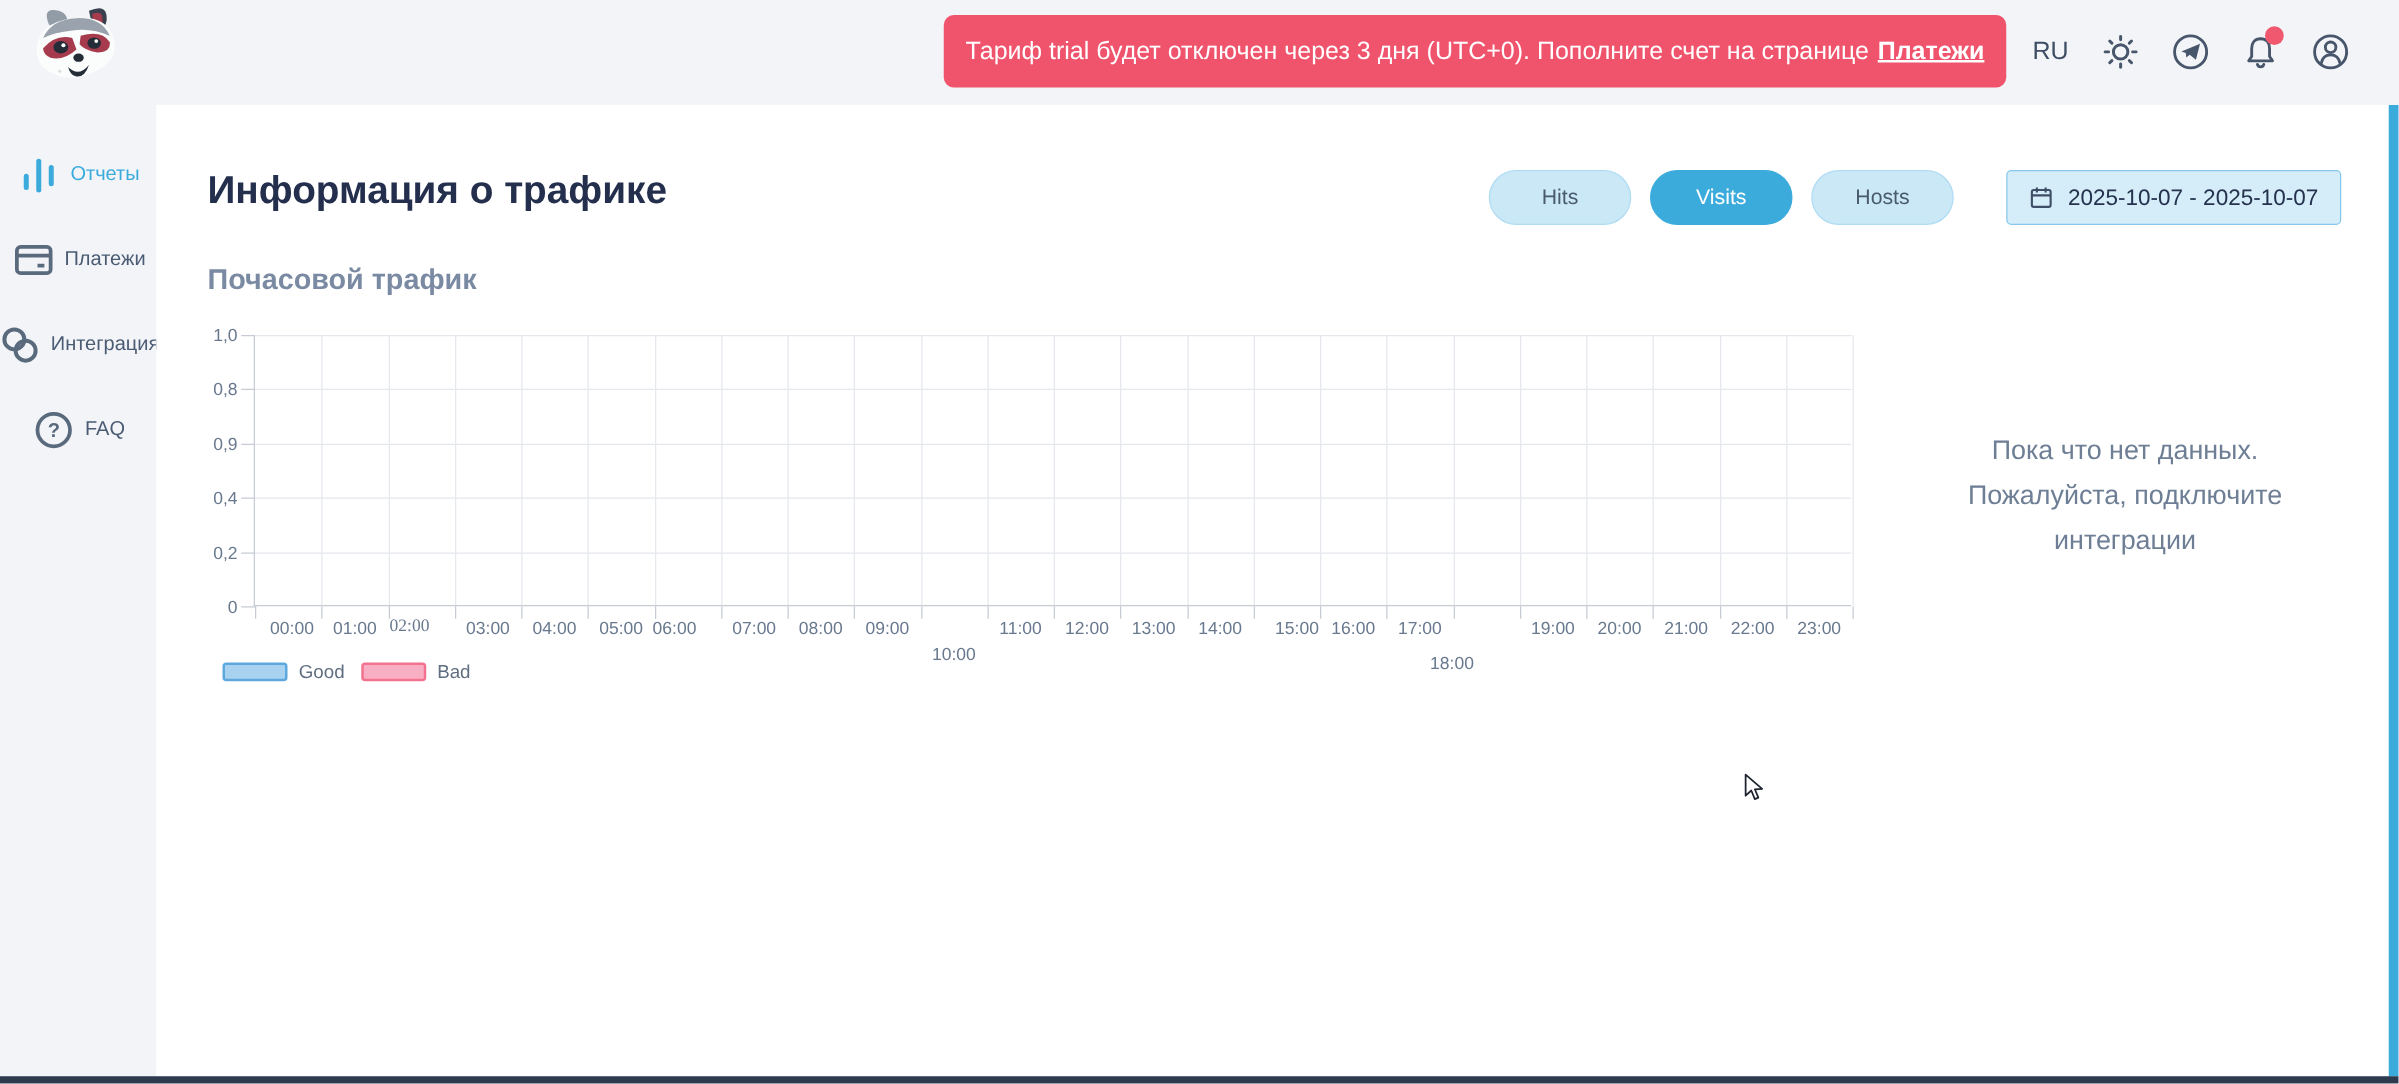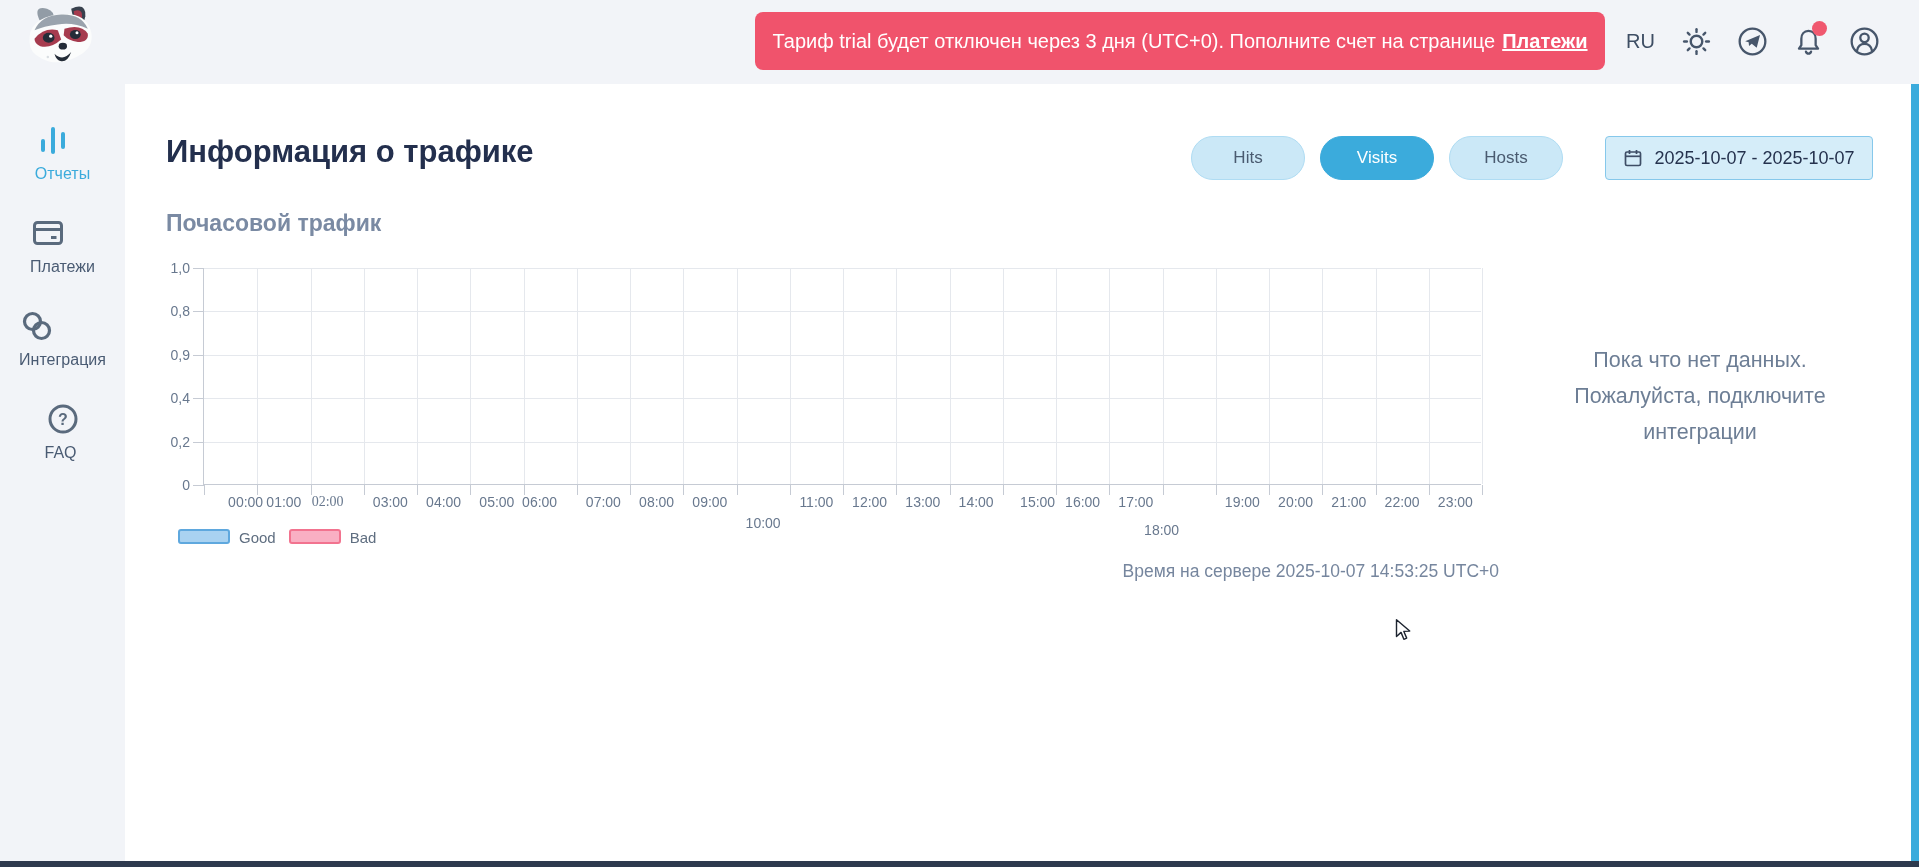--- a/index.html
+++ b/index.html
@@ -18,21 +18,21 @@
   .lang { font-size:20px; color:#3E4E64; cursor:pointer; padding:2px; }
   .tbtn { width:33px; height:33px; color:#47566B; cursor:pointer; position:relative;
           background:none; border:none; display:flex; align-items:center; justify-content:center; }
   .tbtn svg { width:33px; height:33px; }
   .badge { position:absolute; right:-2px; top:-4px; width:15px; height:15px; border-radius:50%;
            background:var(--notification-badge,#F0586F); }
 
   
   .sidebar { position:absolute; left:0; top:84px; width:125px; height:777px;
              display:flex; flex-direction:column; align-items:center; padding-top:38px; gap:32px; }
-  .side-item { display:flex; flex-direction:column; align-items:flex-start; gap:7px;
+  .side-item { display:flex; flex-direction:row; align-items:center; gap:7px;
                color:#4A5B73; cursor:pointer; }
   .side-item .side-icon { width:36px; height:36px; color:#5A6A7D; display:block; }
   .side-item .side-icon svg { width:36px; height:36px; display:block; }
   .side-item .side-label { font-size:16px; }
   .side-item.active, .side-item.active .side-icon { color:var(--accent,#3BABDC); }
 
   
   .panel { position:absolute; left:125px; top:84px; width:1786px; height:777px; background:#fff; }
   .page-title { position:absolute; left:41px; top:50px; font-size:31px; font-weight:bold; color:#232F4D; }
   .tabs { position:absolute; left:1066px; top:52px; display:flex; gap:15px; }
@@ -49,21 +49,21 @@
   
   .plot { position:absolute; left:78px; top:184px; width:1278px; height:217px;
           border-left:1px solid #C6CBD4; border-bottom:1px solid #C6CBD4; }
   .hline { position:absolute; left:0; right:0; height:0; border-top:1px solid #E5E8ED; }
   .vline { position:absolute; top:0; bottom:0; width:0; border-left:1px solid #E5E8ED; }
   .ytick { position:absolute; left:-11px; width:11px; height:0; border-top:1px solid #C6CBD4; }
   .xtick { position:absolute; top:217px; height:10px; width:0; border-left:1px solid #C6CBD4; }
   .ylab  { position:absolute; left:-58px; width:44px; text-align:right; font-size:14px; color:#68788E; }
   .xlab  { position:absolute; top:226px; text-align:center; font-size:14px; color:#68788E; }
   .legend { position:absolute; left:53px; top:445px; display:flex; gap:13px; align-items:center; }
-  .leg-item { display:flex; align-items:flex-start; gap:9px; }
+  .leg-item { display:flex; align-items:center; gap:9px; }
   .swatch { width:52px; height:15px; border-radius:3px; border:2px solid; }
   .leg-label { font-size:15px; color:#5F6E80; }
 
   
   .side-msg { position:absolute; left:1345px; top:258px; width:460px; text-align:center;
               font-size:21.5px; line-height:36px; color:#6D7E95; }
   .server-time { position:absolute; right:412px; top:477px; font-size:17.5px; color:#76869E; }
   .bottom-msg { position:absolute; left:0; right:0; top:637px; text-align:center;
                 font-size:21.5px; color:#6D7E95; }
 
@@ -259,21 +259,21 @@
         <div class="vline" style="left: 1065px;"></div>
         <div class="xtick" style="left: 1065px;"></div>
         <div class="vline" style="left: 1118.25px;"></div>
         <div class="xtick" style="left: 1118.25px;"></div>
         <div class="vline" style="left: 1171.5px;"></div>
         <div class="xtick" style="left: 1171.5px;"></div>
         <div class="vline" style="left: 1224.75px;"></div>
         <div class="xtick" style="left: 1224.75px;"></div>
         <div class="vline" style="left: 1278px;"></div>
         <div class="xtick" style="left: 1278px;"></div>
-        <div class="xlab" style="left: 15px; width: 53.25px;">00:00</div>
+        <div class="xlab" style="left: 3px; width: 53.25px;">00:00</div>
         <div class="xlab" style="left: 53.25px; width: 53.25px;">01:00</div>
         <div class="xlab" style="left: 97px; width: 53.25px; font-family: Liberation Serif, serif;">02:00</div>
         <div class="xlab" style="left: 159.75px; width: 53.25px;">03:00</div>
         <div class="xlab" style="left: 213px; width: 53.25px;">04:00</div>
         <div class="xlab" style="left: 266.25px; width: 53.25px;">05:00</div>
         <div class="xlab" style="left: 309px; width: 53.25px; text-align: center;">06:00</div>
         <div class="xlab" style="left: 372.75px; width: 53.25px;">07:00</div>
         <div class="xlab" style="left: 426px; width: 53.25px;">08:00</div>
         <div class="xlab" style="left: 479.25px; width: 53.25px;">09:00</div>
         <div class="xlab" style="left: 532.5px; width: 53.25px; margin-top: 21px;">10:00</div>
@@ -302,21 +302,20 @@
           <span class="leg-label">Bad</span>
         </div>
       </div>
 
     <div class="side-msg">
       <div>Пока что нет данных.</div>
       <div>Пожалуйста, подключите</div>
       <div>интеграции</div>
     </div>
 
-    <div class="server-time">Время на сервере 2025-10-07 14:53:25 UTC+0</div>
 
   </main>
 
   <div class="vscroll"></div>
   <div class="bottom-bar"></div>
 
   <svg class="cursor" viewBox="0 0 24 24">
     <path d="M6 2.5 L6 18 L10.2 14.2 L12.8 20.6 L15.4 19.5 L12.8 13.3 L18.2 13 Z" fill="#fff" stroke="#1d2430" stroke-width="1.3" stroke-linejoin="round"></path>
   </svg>
 </div>

